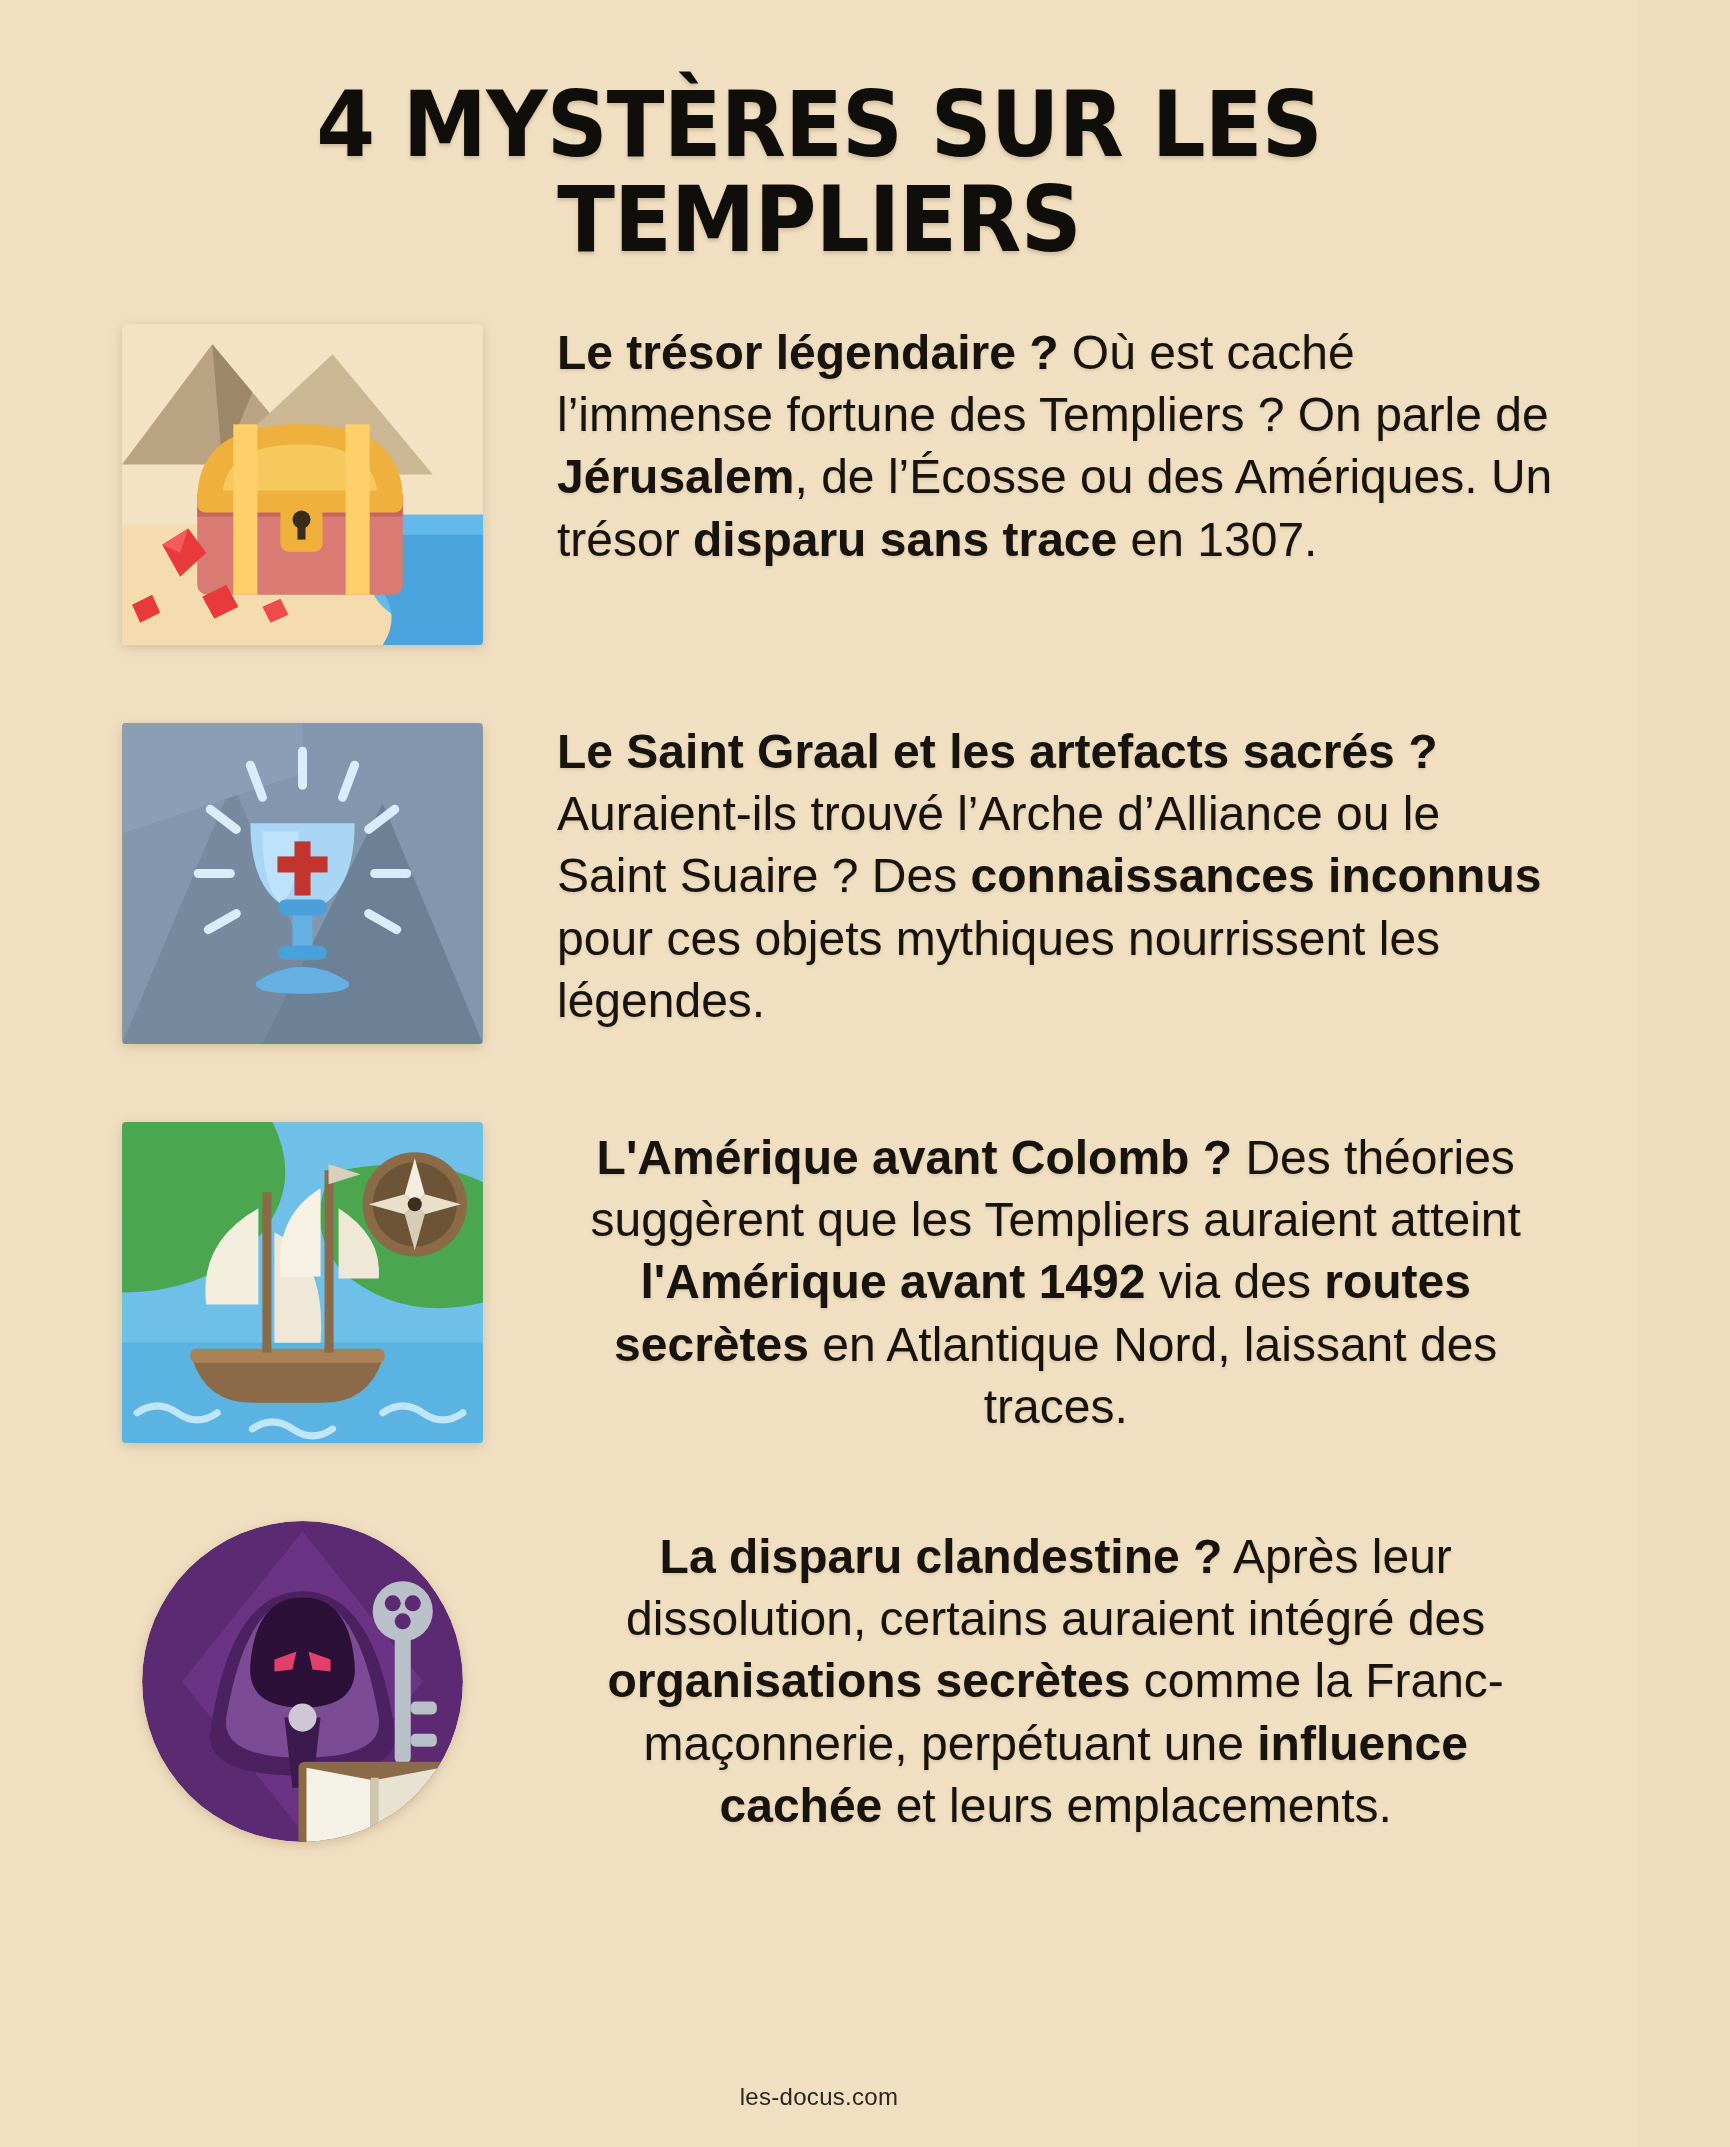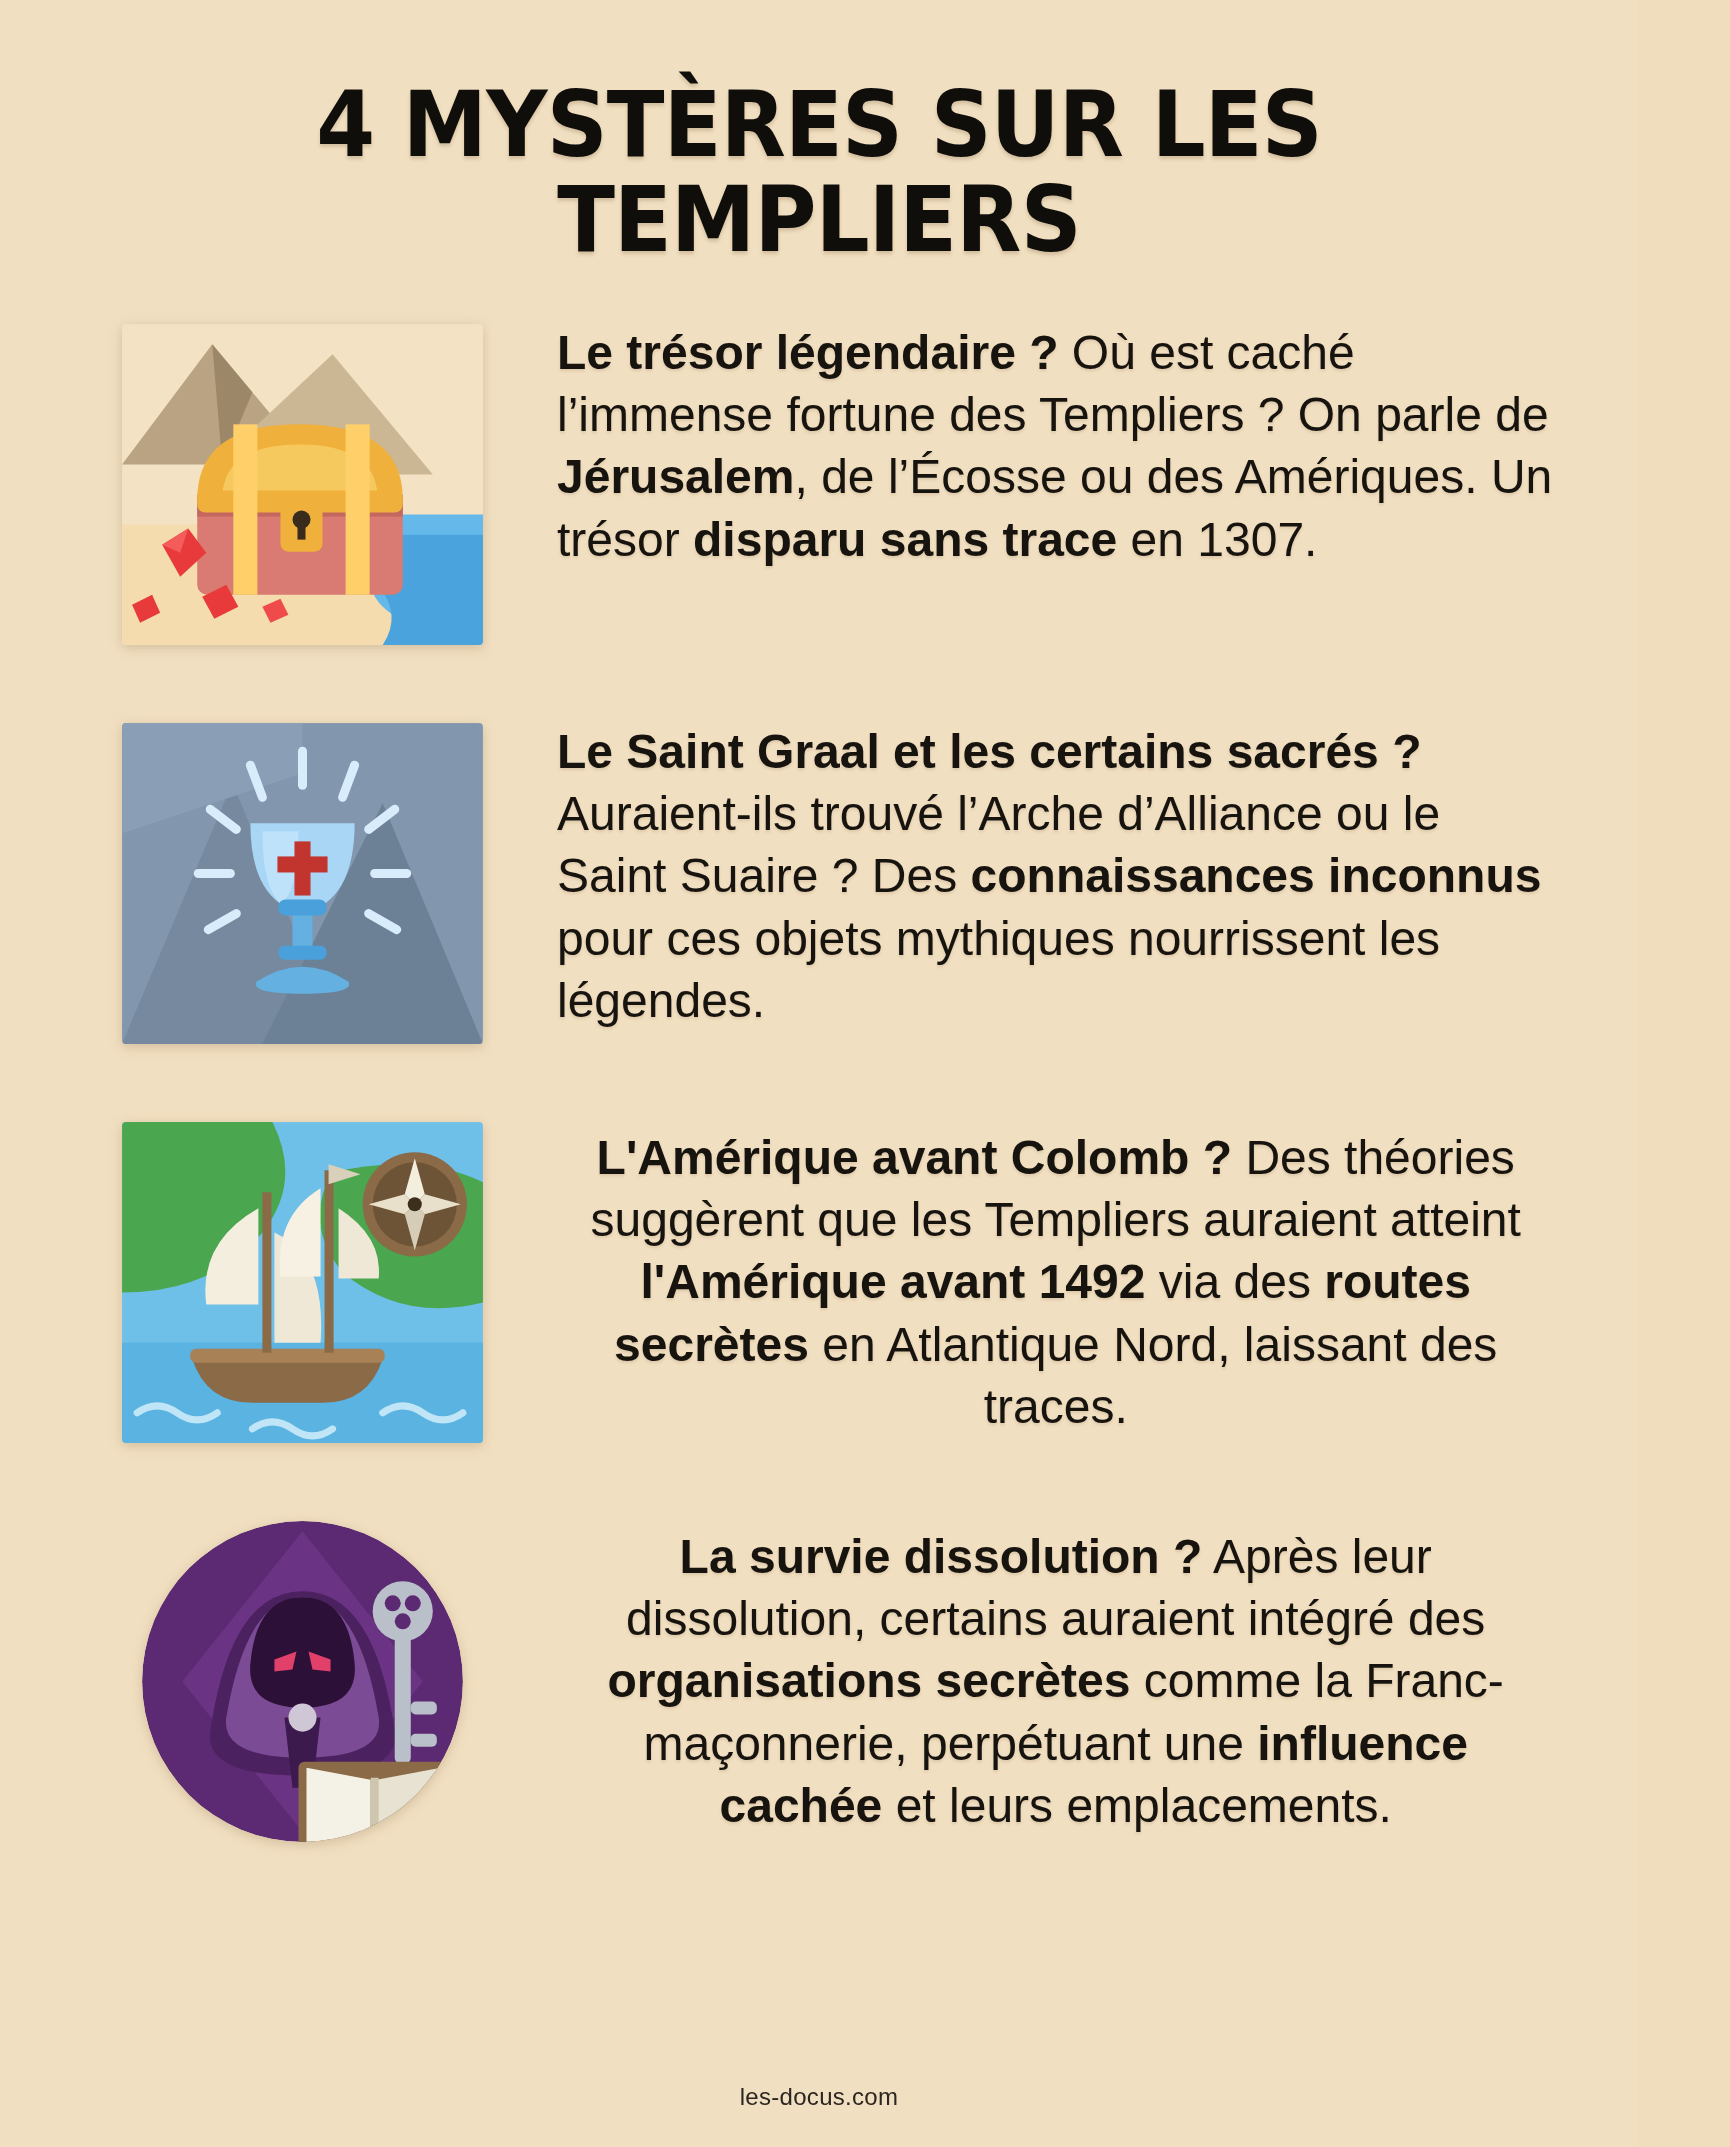--- a/index.html
+++ b/index.html
@@ -180,21 +180,21 @@
             <rect x="176" y="186" width="48" height="16" rx="7" fill="#49a0da"></rect>
             <rect x="176" y="232" width="48" height="14" rx="6" fill="#49a0da"></rect>
             <path d="M154,268 q46,-30 92,0 q6,12 -46,12 q-52,0 -46,-12 z" fill="#64b0e0"></path>
 
             <rect x="192" y="128" width="16" height="54" fill="#c2352f"></rect>
             <rect x="175" y="143" width="50" height="16" fill="#c2352f"></rect>
           </g>
         </svg>
       </div>
       <div class="text">
-        <b>Le Saint Graal et les certains sacrés ?</b><span> Auraient-ils trouvé l’Arche d’Alliance ou le Saint Suaire ? Des </span><b>connaissances inconnus</b><span> pour ces objets mythiques nourrissent les légendes.</span><b></b><span></span>
+        <b>Le Saint Graal et les artefacts sacrés ?</b><span> Auraient-ils trouvé l’Arche d’Alliance ou le Saint Suaire ? Des </span><b>connaissances inconnus</b><span> pour ces objets mythiques nourrissent les légendes.</span><b></b><span></span>
       </div>
     </div>
 
     <div class="item item-3">
       <div class="icon-box">
         <svg viewBox="0 0 400 340" xmlns="http://www.w3.org/2000/svg">
           <defs>
             <clipPath id="clip3">
                 <rect x="20" y="10" width="360" height="320" rx="4"></rect>
               </clipPath>
@@ -276,21 +276,21 @@
             <g>
               <rect x="196" y="250" width="150" height="92" rx="6" fill="#8a6a47"></rect>
               <path d="M204,256 l64,12 l0,78 l-64,-12 z" fill="#f4f1e6"></path>
               <path d="M338,256 l-64,12 l0,78 l64,-12 z" fill="#e7e2d2"></path>
               <rect x="268" y="266" width="8" height="78" fill="#cfc6b0"></rect>
             </g>
           </g>
         </svg>
       </div>
       <div class="text">
-        <b>La survie dissolution ?</b><span> Après leur dissolution, certains auraient intégré des </span><b>organisations secrètes</b><span> comme la Franc-maçonnerie, perpétuant une </span><b>influence cachée</b><span> et leurs emplacements.</span>
+        <b>La disparu clandestine ?</b><span> Après leur dissolution, certains auraient intégré des </span><b>organisations secrètes</b><span> comme la Franc-maçonnerie, perpétuant une </span><b>influence cachée</b><span> et leurs emplacements.</span>
       </div>
     </div>
 
   </div>
 
   <div class="footer">les-docus.com</div>
 </div>
 
 
 </body></html>

